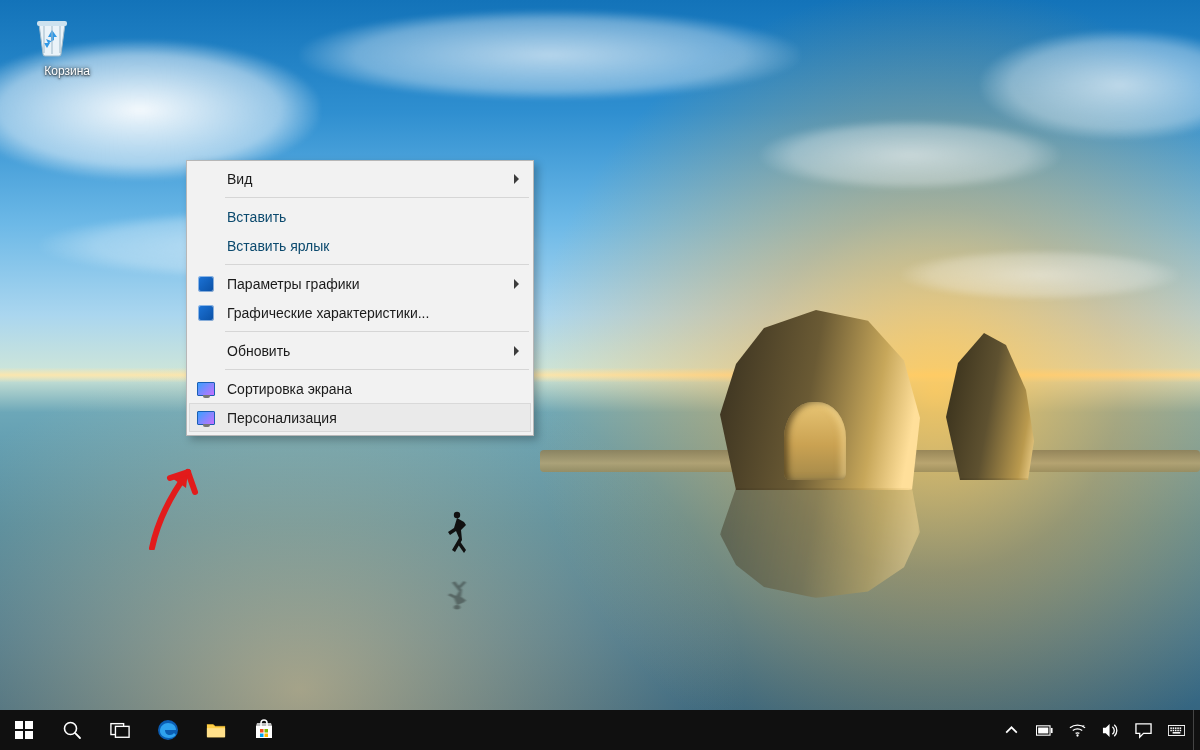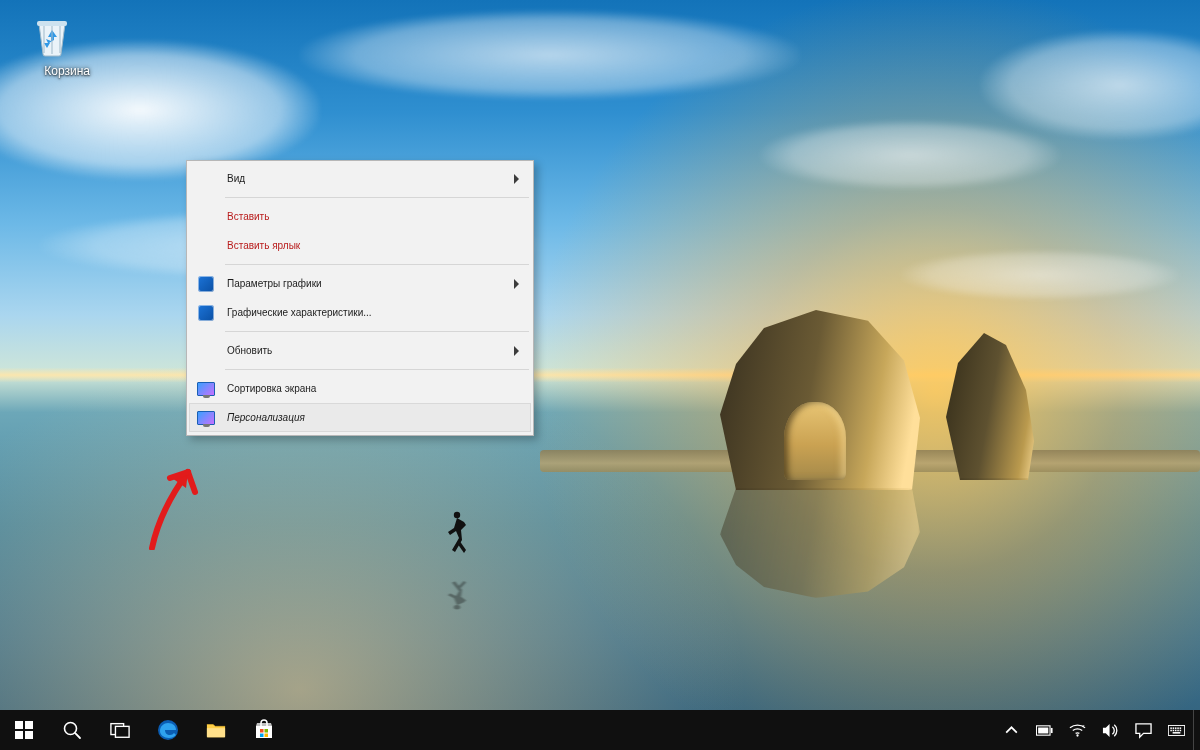--- a/index.html
+++ b/index.html
@@ -126,28 +126,27 @@
     border:1px solid #b7b7b7;
     box-shadow: 4px 4px 8px rgba(0,0,0,.25);
     padding:3px 2px;
   }
   .ctx-item{
     display:flex; align-items:center;
     height:29px;
     padding: 0 26px 0 38px;
     position:relative;
     color:#1b1b1b;
-    font-size:10px;
-  }
-  .ctx-item.disabled{ color:#b91c1c; }
+    font-size:14px;
+  }
+  .ctx-item.disabled{ color:#0c4a6e; }
   .ctx-item.hover{
     background:#eaeaea;
     outline:1px solid #d9d9d9;
     outline-offset:-1px;
-    font-style:italic;
   }
   .ctx-sep{
     height:0;
     border-top:1px solid #d6d6d6;
     margin:4px 2px 4px 36px;
   }
   .ctx-arrow{
     position:absolute; right:12px; top:50%; transform:translateY(-50%);
     width:0;height:0;
     border-top:5px solid transparent;

